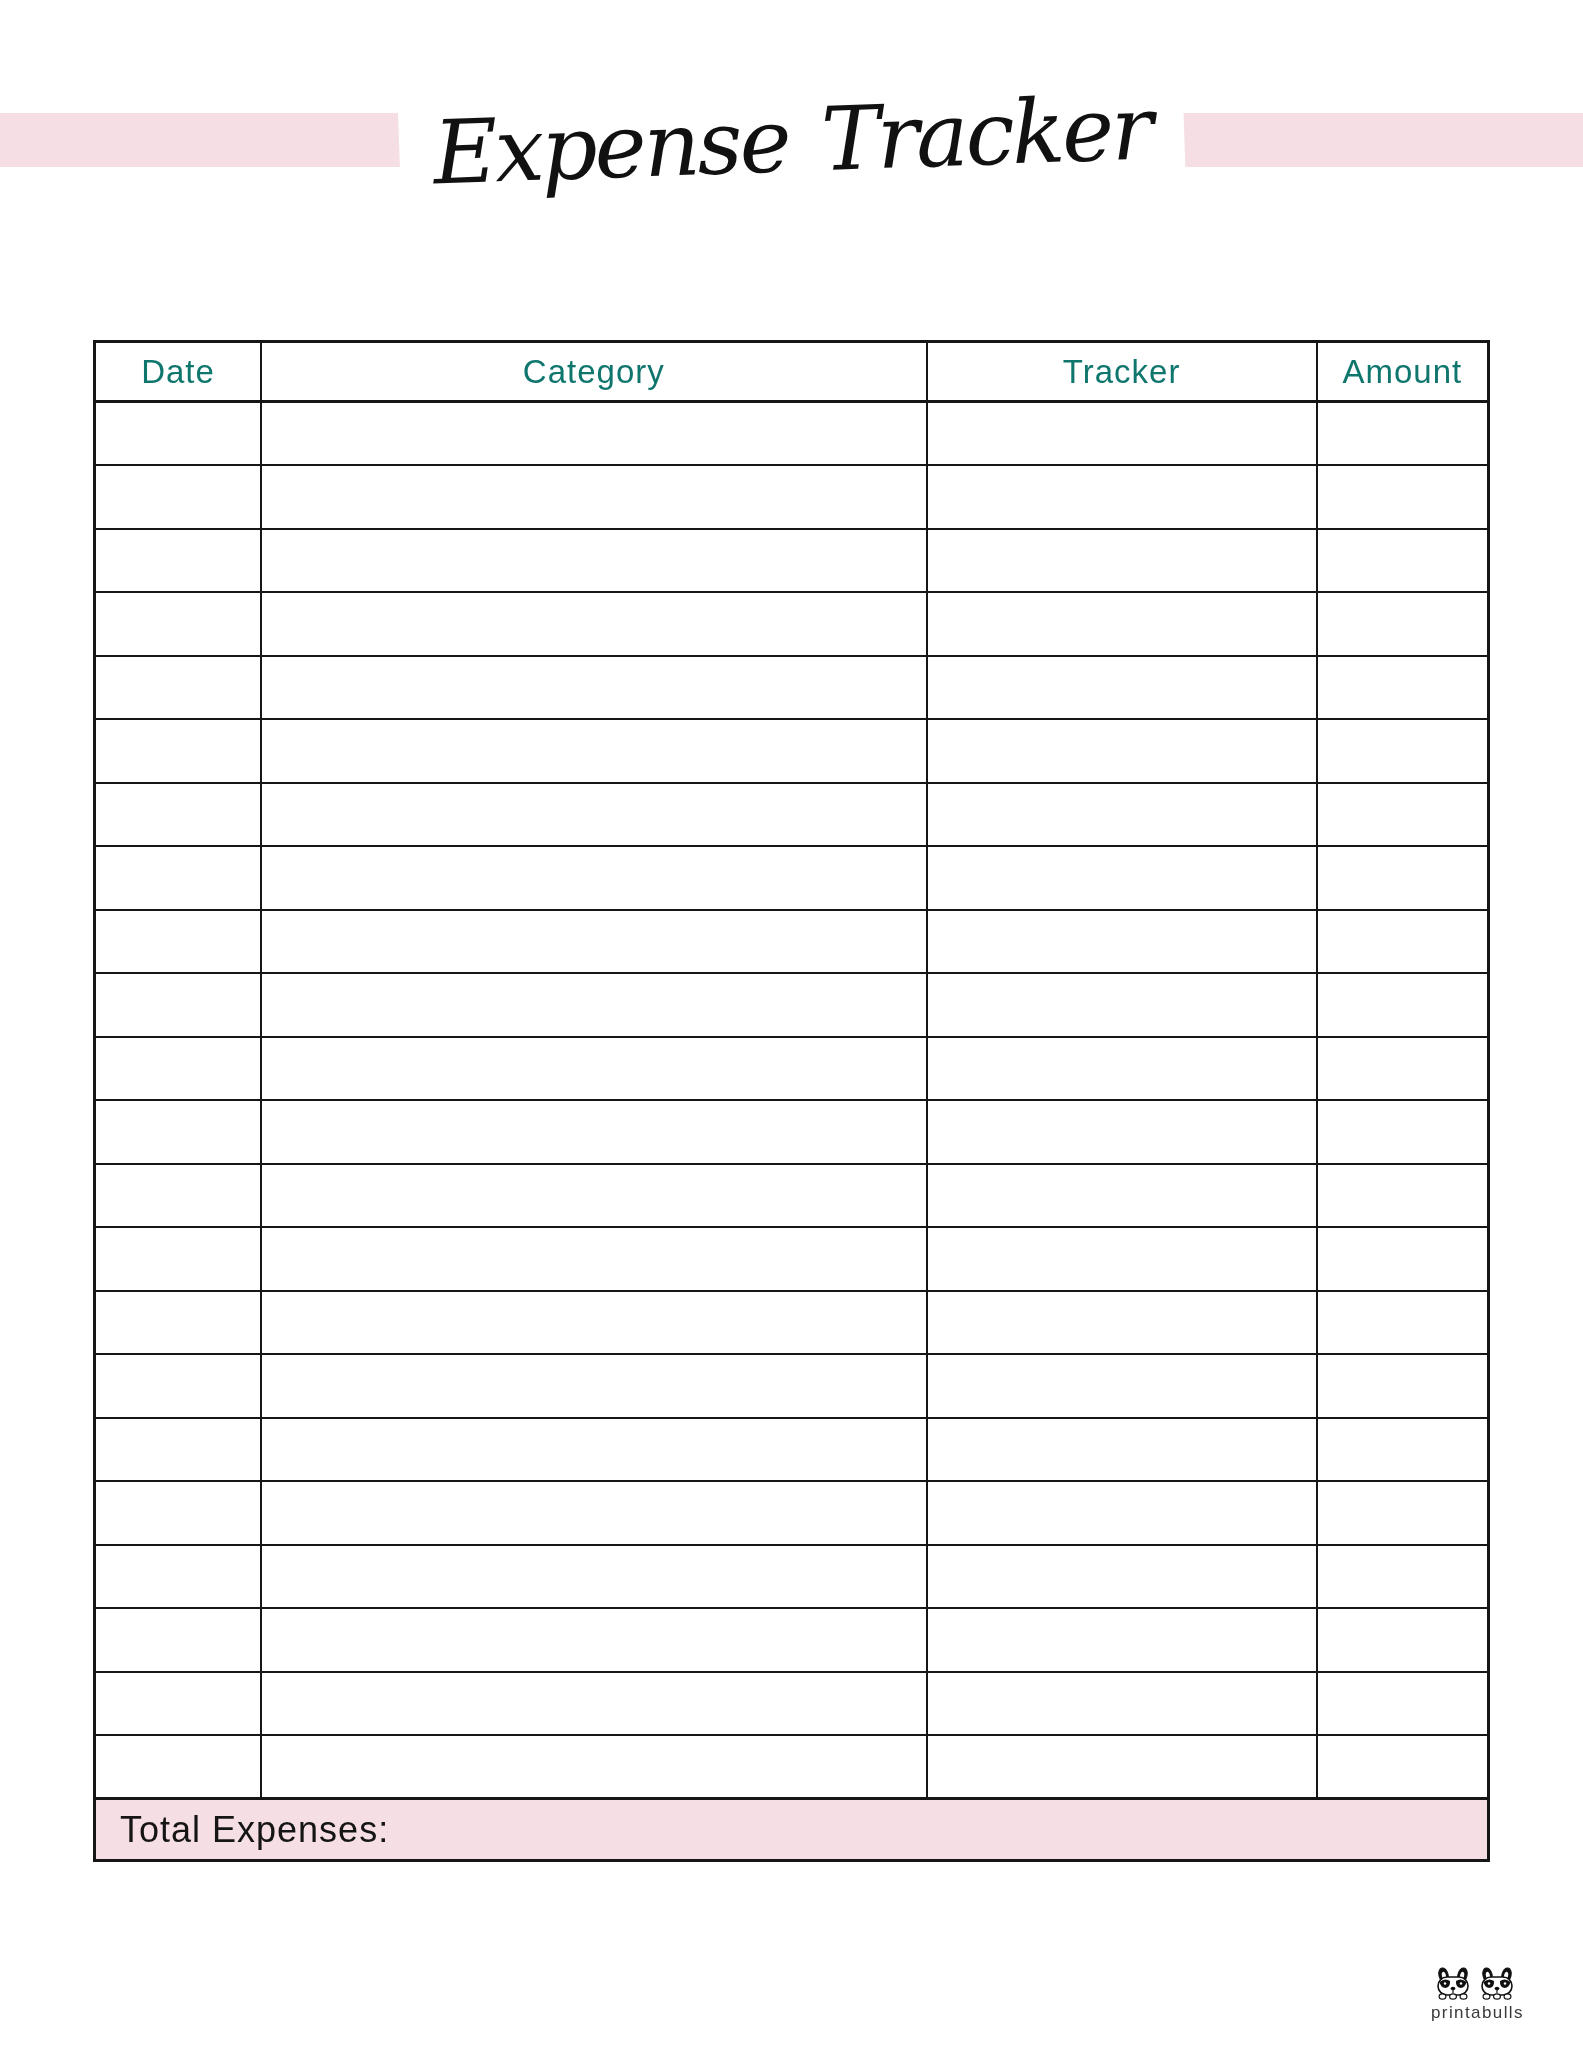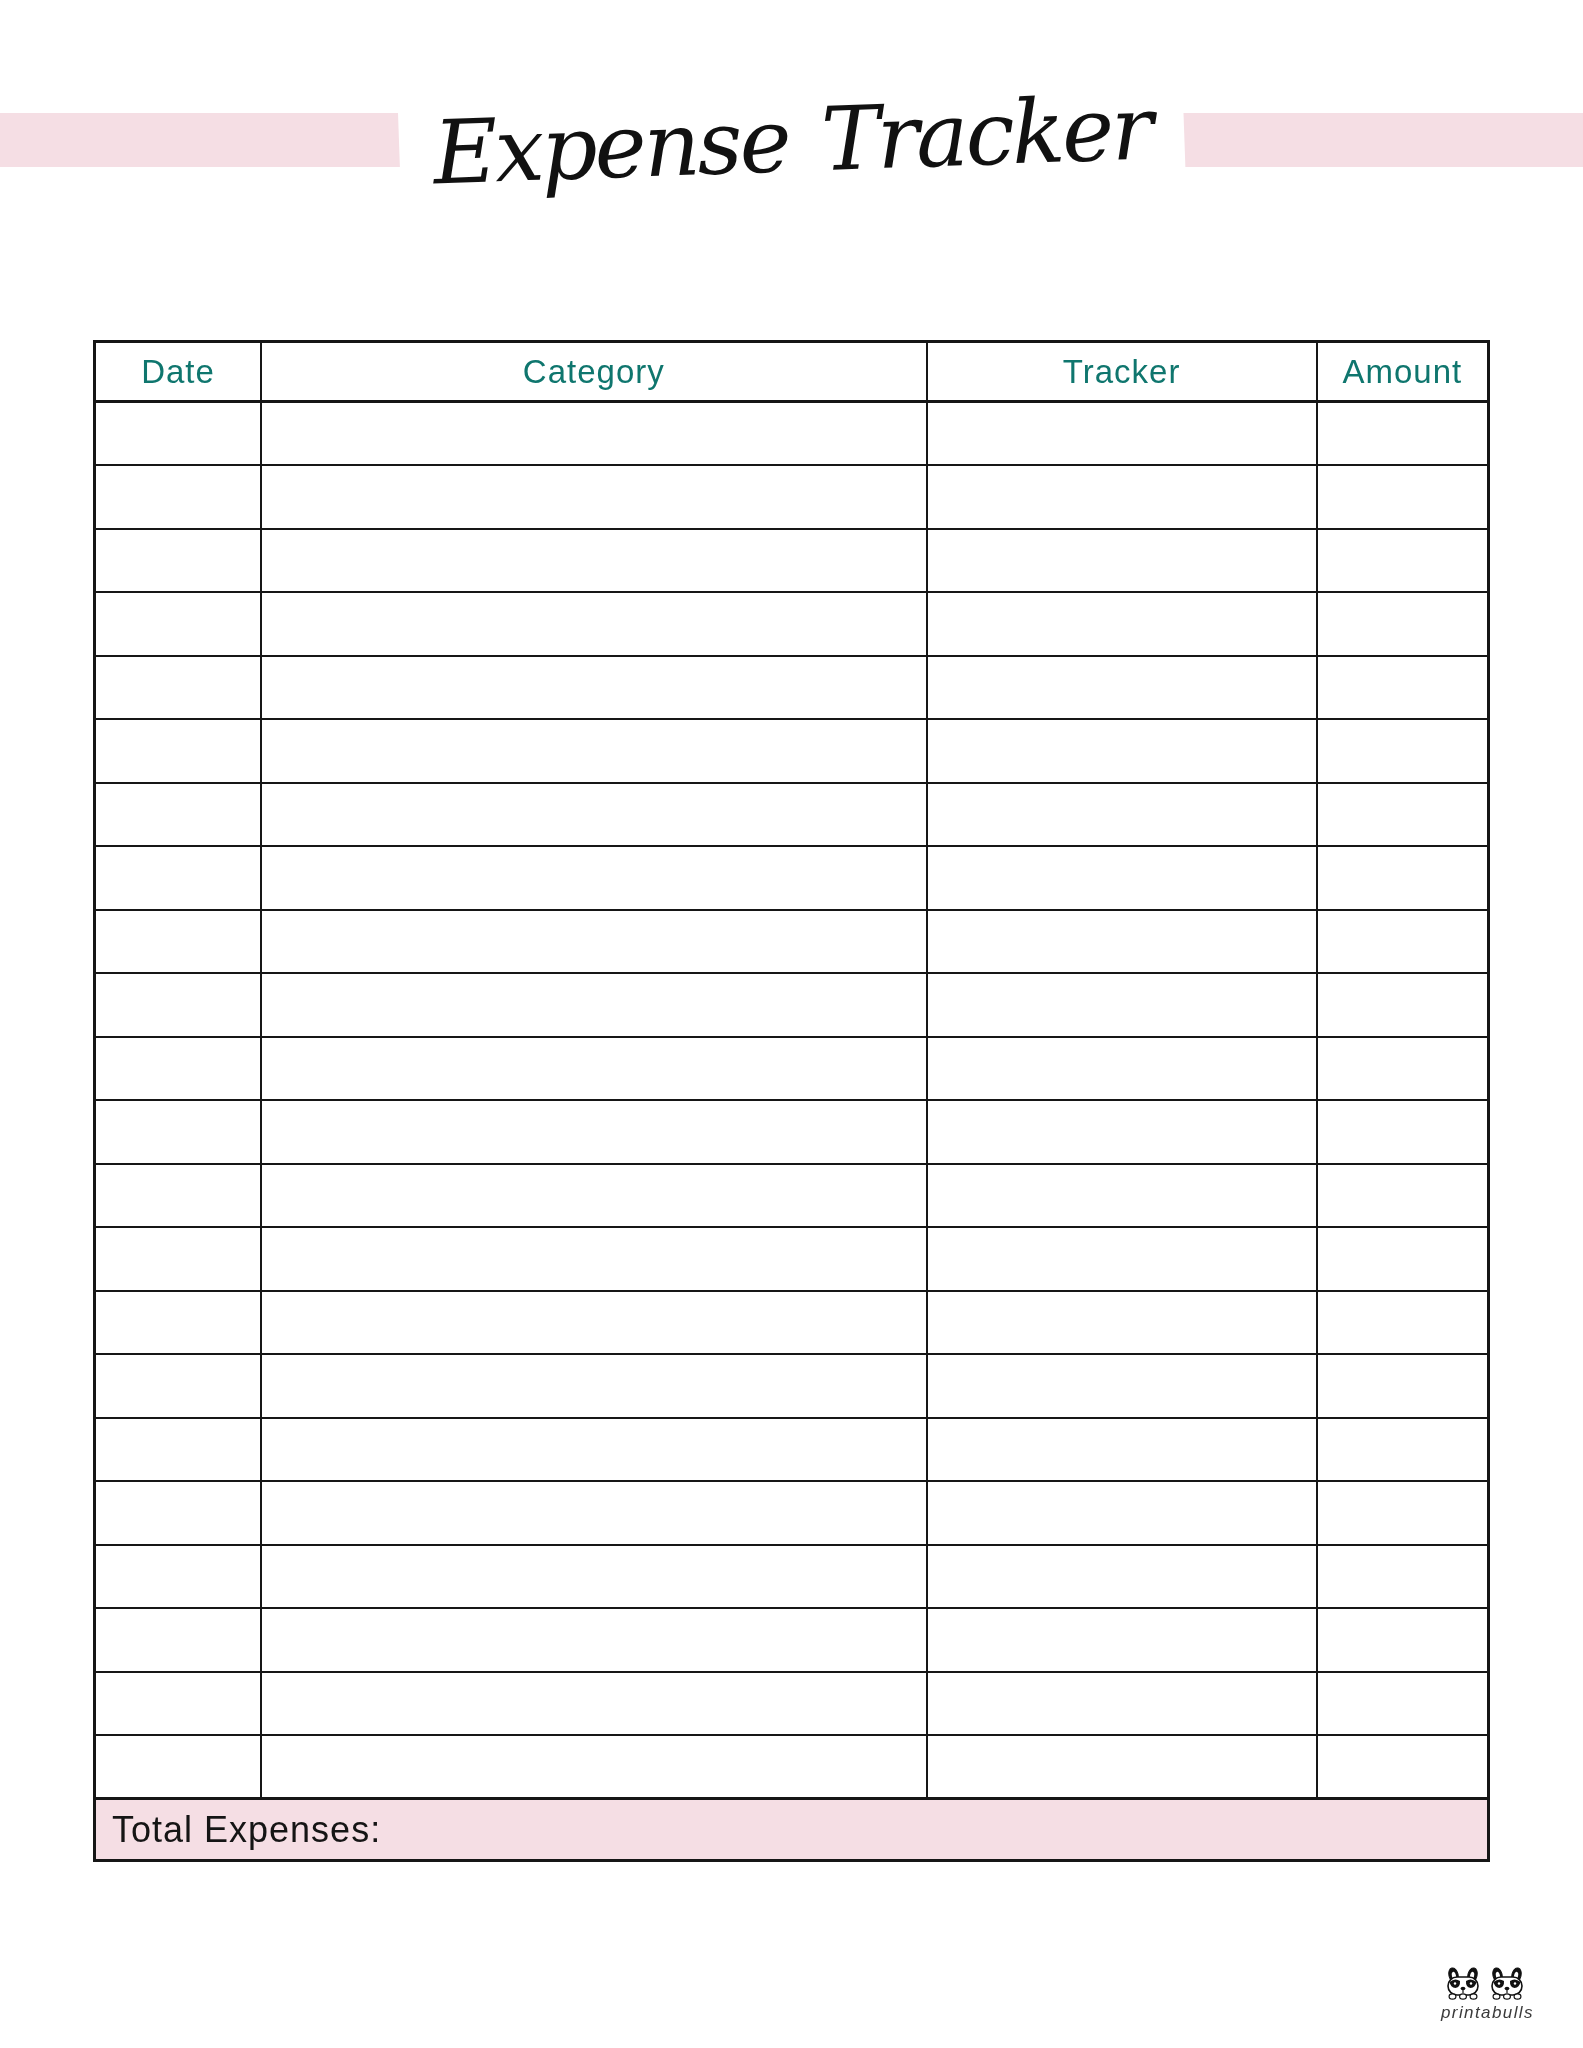--- a/index.html
+++ b/index.html
@@ -98,34 +98,34 @@
     border-top-width: 3px;
     border-bottom-width: 3px;
     height: 62px;
     padding-left: 16px;
     vertical-align: middle;
   }
   .total-label {
     font-size: 36px;
     letter-spacing: 1px;
     color: #151515;
+    margin-left: 8px;
   }
   .total-value {
     font-size: 36px;
     margin-left: 18px;
   }
 
   
   .logo {
     position: absolute;
-    right: 50px;
+    right: 60px;
     bottom: 26px;
     width: 92px;
     text-align: center;
-    font-style: italic;
   }
   .logo svg { display: block; margin: 0 auto; }
   .logo-text {
     font-size: 17px;
     letter-spacing: 1.4px;
     color: #3a3a3a;
     line-height: 18px;
     margin-top: 1px;
   }
 </style>

